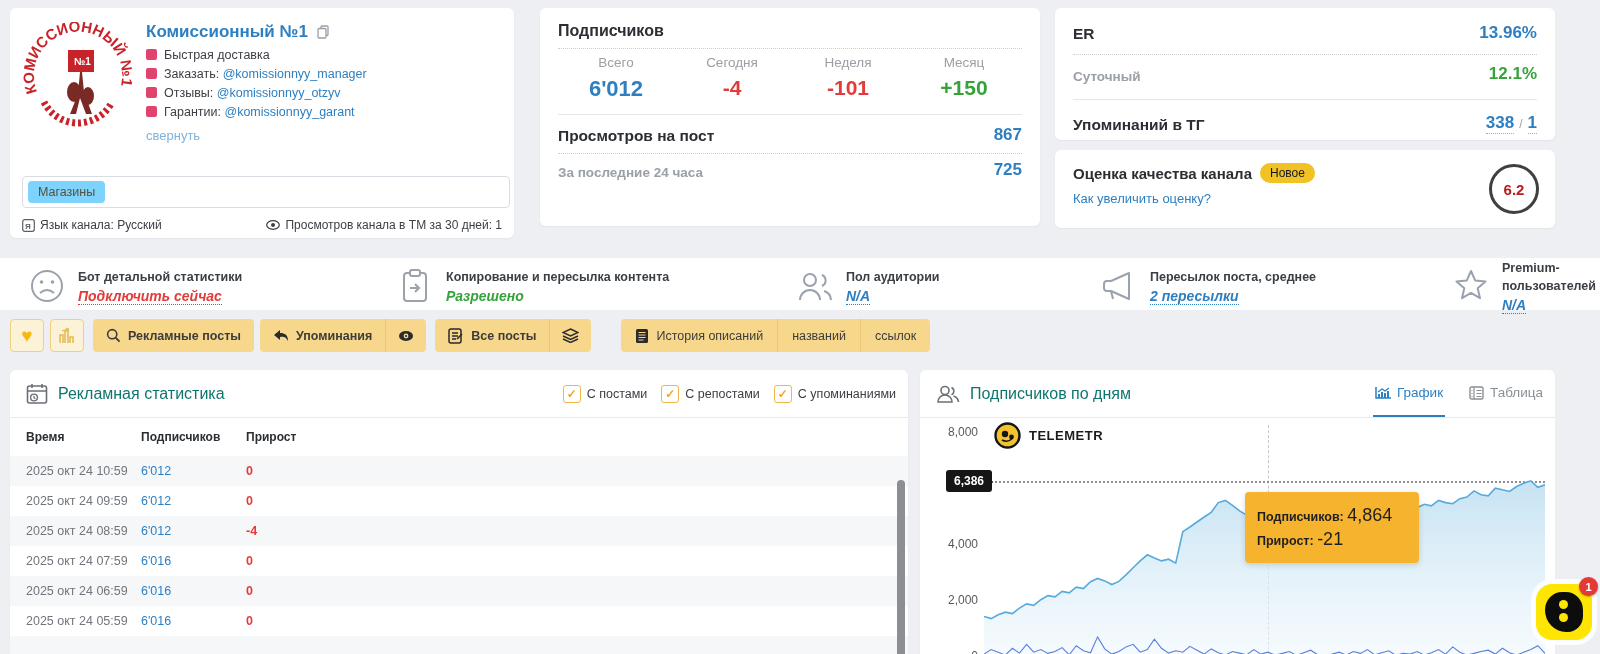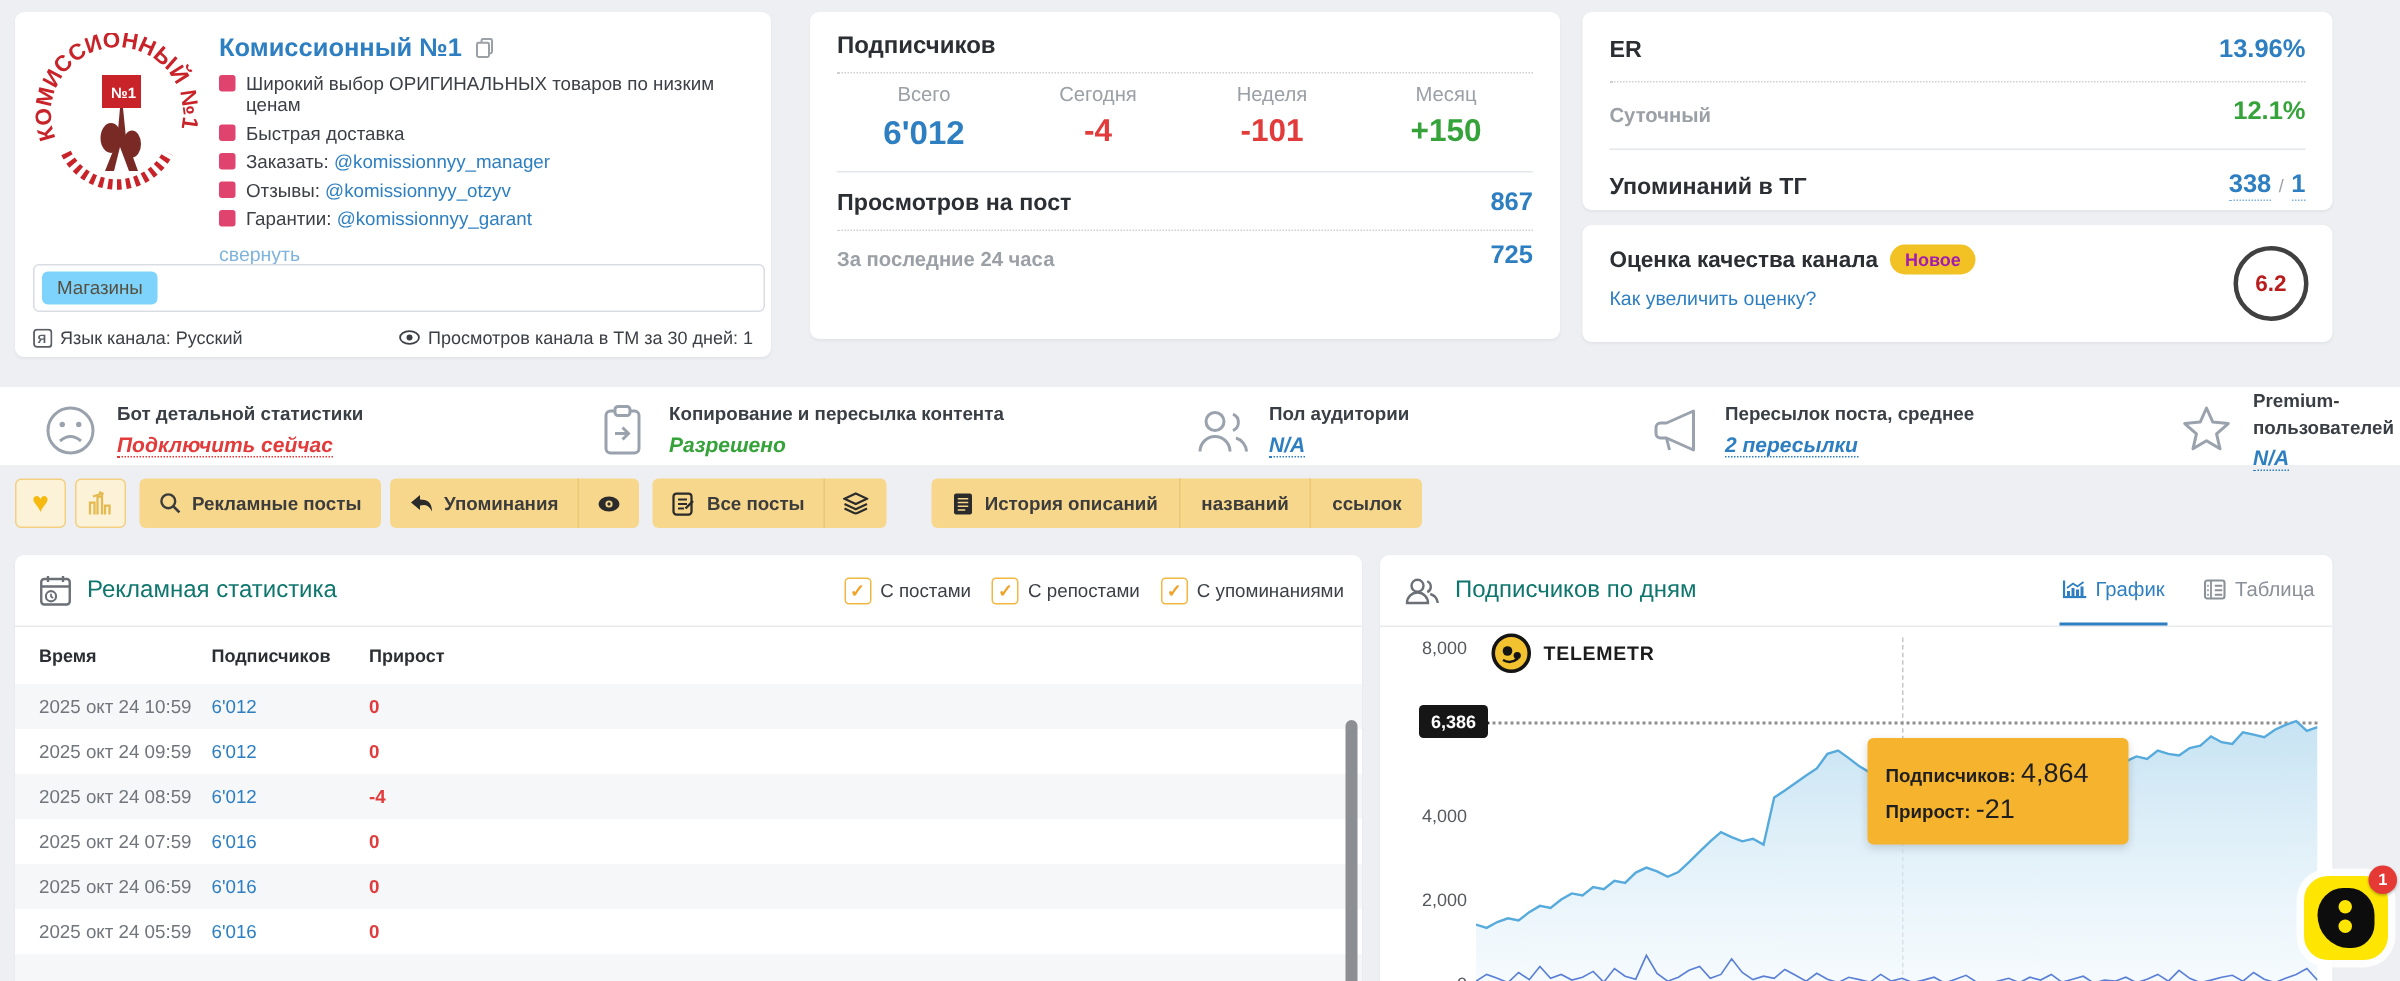--- a/index.html
+++ b/index.html
@@ -45,38 +45,38 @@
   .er-card{left:1055px;top:8px;width:500px;height:132px;padding:12px 18px;box-sizing:border-box}
   .er-card .kv-row{padding:3px 0}
   .mention-vals{display:flex;align-items:baseline;gap:5px}
   .mention-vals .m1,.mention-vals .m2{font-size:17px;font-weight:bold;color:#2d7fc1;border-bottom:1px dotted #7fb3dc}
   .mention-vals .sep{font-size:12px;color:#9aa0a6}
 
   
   .q-card{left:1055px;top:150px;width:500px;height:78px;padding:13px 18px;box-sizing:border-box}
   .q-title-row{display:flex;align-items:center;gap:8px}
   .q-title{font-size:15px;font-weight:bold;color:#2b2f33}
-  .q-badge{background:#f2c224;color:#a21caf;font-size:12px;font-weight:bold;padding:3px 10px;border-radius:10px}
+  .q-badge{background:#f2c224;color:#0f172a;font-size:12px;font-weight:normal;padding:3px 10px;border-radius:10px}
   .q-link{display:inline-block;margin-top:8px;font-size:13px;color:#2d7fc1}
   .q-score{position:absolute;right:16px;top:14px;width:44px;height:44px;border:3px solid #404040;border-radius:50%;display:flex;align-items:center;justify-content:center;font-size:15px;font-weight:bold;color:#b91c1c}
 
   
   .strip{position:absolute;left:0;top:258px;width:1600px;height:52px;background:#fff;display:grid;grid-template-columns:23% 25% 19% 22% 11%;align-items:center}
   .strip-item{display:flex;align-items:center;gap:12px;padding-left:28px}
   .strip-item .s-label{font-size:12.5px;font-weight:bold;color:#3a3f45}
   .strip-item .s-value{font-size:14px;font-weight:bold;font-style:italic;margin-top:3px;display:inline-block}
   .s-ic{flex:0 0 38px;display:flex;justify-content:center}
 
   
   .toolbar{position:absolute;left:10px;top:319px;display:flex;gap:6px;align-items:center}
   .ybtn{background:#f7d78c;border-radius:4px;height:33px;display:flex;align-items:center;padding:0 13px;font-size:12.5px;font-weight:bold;color:#3c3c3c;cursor:pointer;gap:7px}
   .ybtn.icon-only{background:#fcf2d8;border:1px solid #f2cf81;padding:0;width:34px;justify-content:center;box-sizing:border-box}
   .ybtn .seg{display:flex;align-items:center;align-self:stretch;padding:0 12px;border-left:1px solid #e9c878;margin-right:-13px;margin-left:6px}
   .seg-group{display:flex;background:#f7d78c;border-radius:4px;height:33px;align-items:stretch}
-  .seg-group .seg-btn{display:flex;align-items:center;padding:0 14px;font-size:12.5px;font-weight:bold;color:#3c3c3c;cursor:pointer;gap:7px}
+  .seg-group .seg-btn{display:flex;align-items:center;padding:0 14px;font-size:12.5px;font-weight:normal;color:#3c3c3c;cursor:pointer;gap:7px}
   .seg-group .seg-btn + .seg-btn{border-left:1px solid #e9c878}
   .sp24{width:18px}.sp38{width:32px}
 
   
   .left-panel{left:10px;top:370px;width:898px;height:300px}
   .panel-head{position:relative;height:47px;border-bottom:1px solid #e8eaee;display:flex;align-items:center;padding:0 16px;gap:10px}
   .panel-title{font-size:16px;color:#0f766e}
   .filters{position:absolute;right:12px;top:0;height:47px;display:flex;align-items:center;gap:14px}
   .filter{display:flex;align-items:center;gap:6px;font-size:12.5px;color:#3c4046;cursor:pointer}
   .cbx{width:16px;height:16px;border:1px solid #f0b843;border-radius:3px;background:#fff;display:flex;align-items:center;justify-content:center;color:#f0a32a;font-size:12px;font-weight:bold}
@@ -138,24 +138,20 @@
   </div>
   <div class="ch-body">
     <div>
       <span class="ch-title">Комиссионный №1</span>
       <span class="copy-ic">
         <svg width="13" height="14" viewBox="0 0 13 14">
             <rect x="1" y="3.5" width="8" height="9.5" rx="1" fill="none" stroke="#9aa0a6" stroke-width="1.3"></rect>
             <path d="M4 3.5 V2 a1 1 0 0 1 1-1 h5 a1 1 0 0 1 1,1 v7.5 a1 1 0 0 1 -1,1 H9" fill="none" stroke="#9aa0a6" stroke-width="1.3"></path>
           </svg>
       </span>
-    </div>
-    <div class="desc-line">
-      <span class="bullet"></span>
-      <span><span>Широкий выбор ОРИГИНАЛЬНЫХ товаров по низким ценам</span><a class="desc-link"></a></span>
     </div>
     <div class="desc-line">
       <span class="bullet"></span>
       <span><span>Быстрая доставка</span><a class="desc-link"></a></span>
     </div>
     <div class="desc-line">
       <span class="bullet"></span>
       <span><span>Заказать: </span><a class="desc-link">@komissionnyy_manager</a></span>
     </div>
     <div class="desc-line">

